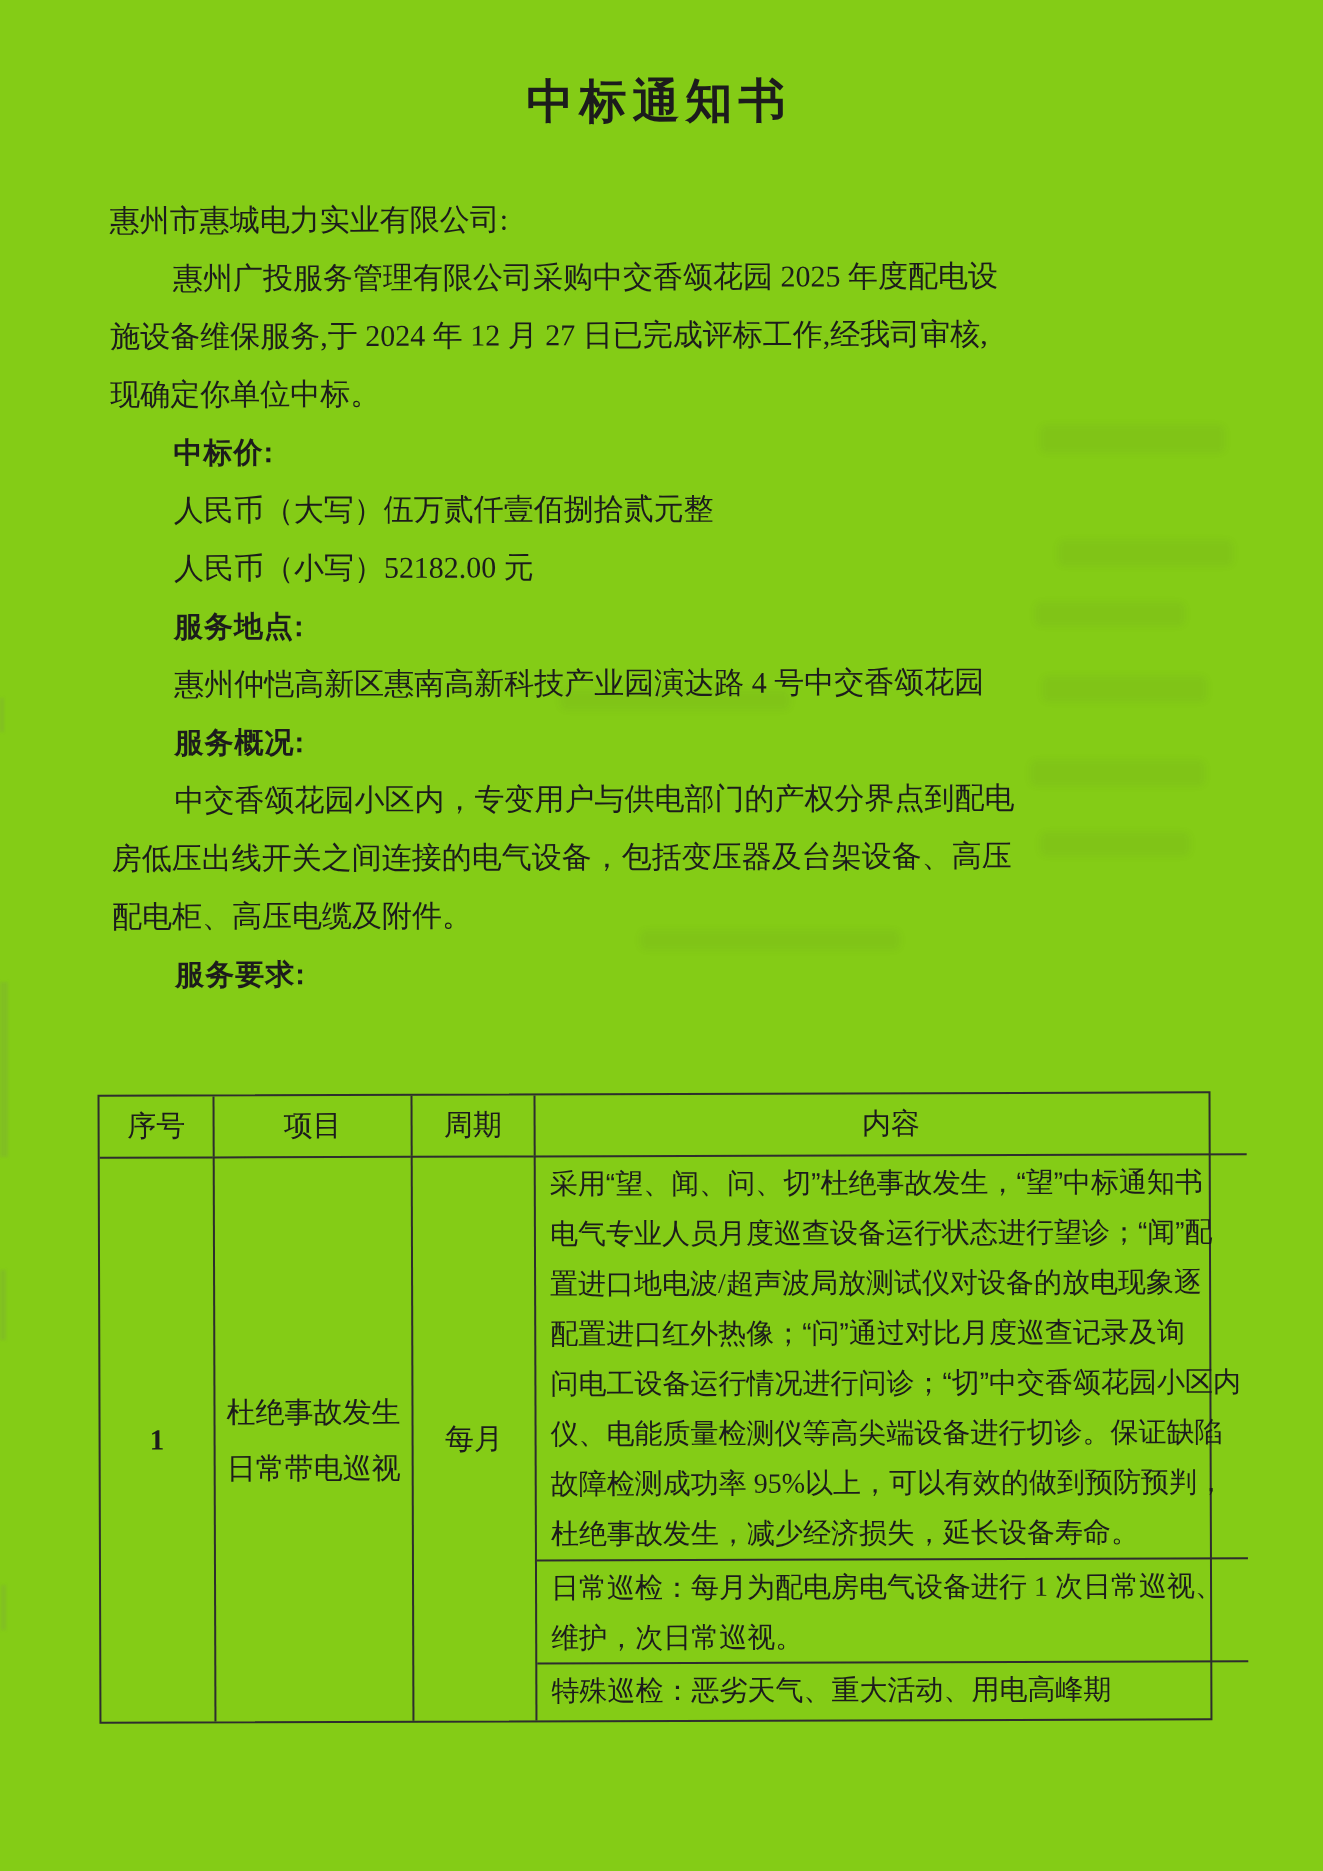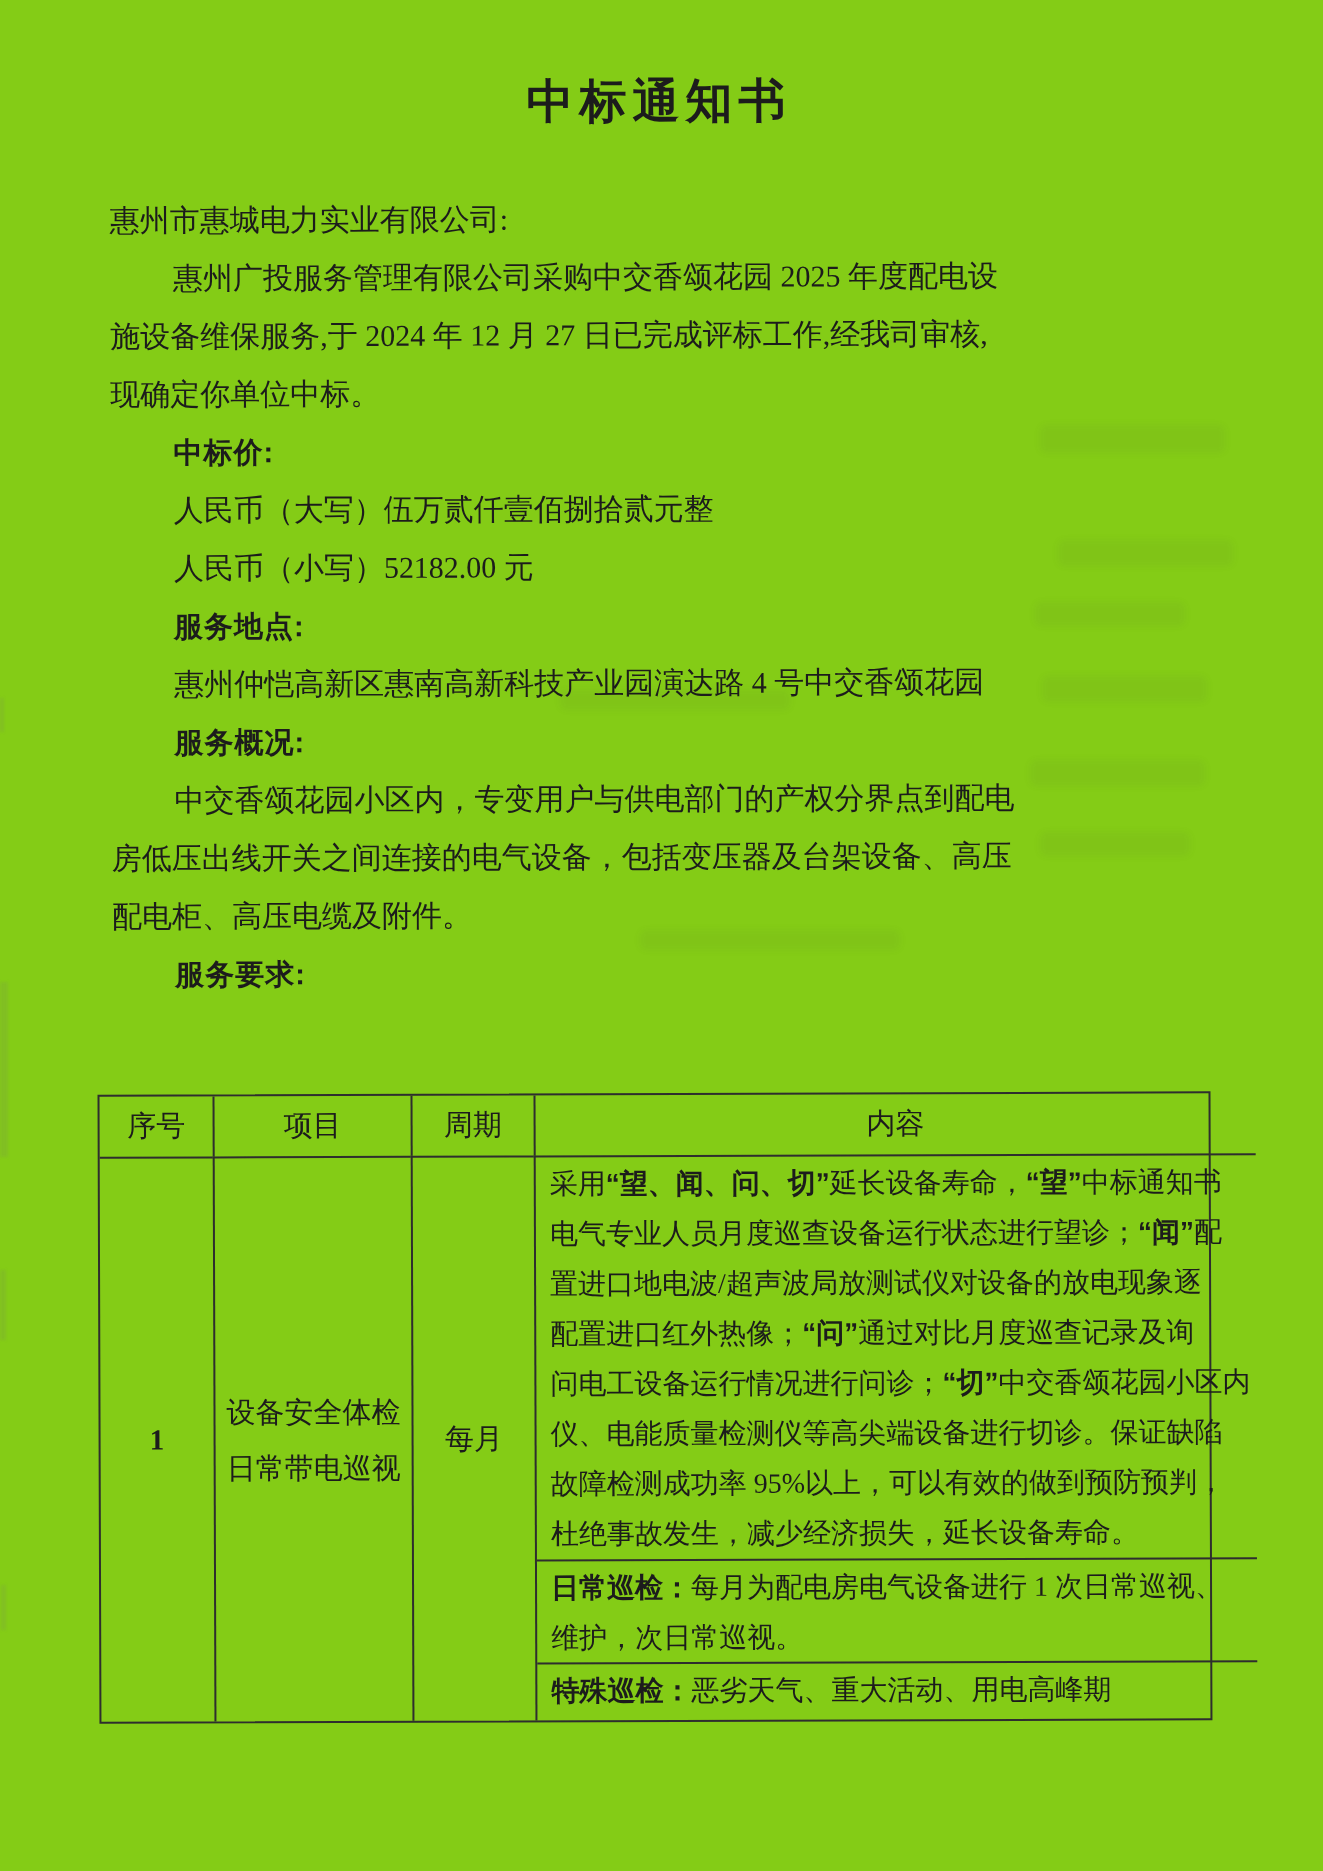--- a/index.html
+++ b/index.html
@@ -34,21 +34,21 @@
   .cell.first{border-left:none;}
   .hrow{display:flex;align-items:center;justify-content:center;}
   .brow{border-top:2px solid #2e2e2e;display:flex;align-items:center;justify-content:center;}
   .itemcell{flex-direction:column;line-height:56px;}
   .contentcell{display:block;padding:0;}
   .cblock{box-sizing:border-box;padding:2px 6px 0 14px;font-size:28px;}
   .cblock .cl{height:50px;line-height:50px;white-space:nowrap;overflow:hidden;}
   .cb-main{height:402px;}
   .cb-daily{height:103px;border-top:2px solid #2e2e2e;}
   .cb-special{height:60px;border-top:2px solid #2e2e2e;}
-  .b{font-weight:bold;font-family:"Liberation Sans","DejaVu Sans",sans-serif;margin-top:19px;}
+  .b{font-weight:normal;font-family:"Liberation Sans","DejaVu Sans",sans-serif;margin-top:19px;}
   .seqno{font-weight:bold;}
   
   .art{position:absolute;pointer-events:none;}
   .streak{background:rgba(110,110,110,0.14);filter:blur(1.5px);}
   .ghost{background:rgba(60,60,60,0.05);filter:blur(3px);border-radius:6px;}
 </style>
 </head>
 <body>
 
 <div class="page">
@@ -89,27 +89,27 @@
 
     <div class="tbl">
 
       <div class="cell first hrow">序号</div>
       <div class="cell hrow">项目</div>
       <div class="cell hrow">周期</div>
       <div class="cell hrow">内容</div>
 
       <div class="cell first brow seqno">1</div>
       <div class="cell brow itemcell">
-        <div>设备安全体检</div>
+        <div>杜绝事故发生</div>
         <div>日常带电巡视</div>
       </div>
       <div class="cell brow">每月</div>
       <div class="cell brow contentcell">
         <div class="cblock cb-main">
-          <div class="cl"><span>采用</span><span class="b">“望、闻、问、切”</span><span>延长设备寿命，</span><span class="b">“望”</span><span>中标通知书</span></div>
+          <div class="cl"><span>采用</span><span class="b">“望、闻、问、切”</span><span>杜绝事故发生，</span><span class="b">“望”</span><span>中标通知书</span></div>
           <div class="cl"><span>电气专业人员月度巡查设备运行状态进行望诊；</span><span class="b">“闻”</span><span>配</span></div>
           <div class="cl"><span>置进口地电波/超声波局放测试仪对设备的放电现象逐</span></div>
           <div class="cl"><span>配置进口红外热像；</span><span class="b">“问”</span><span>通过对比月度巡查记录及询</span></div>
           <div class="cl"><span>问电工设备运行情况进行问诊；</span><span class="b">“切”</span><span>中交香颂花园小区内</span></div>
           <div class="cl"><span>仪、电能质量检测仪等高尖端设备进行切诊。保证缺陷</span></div>
           <div class="cl"><span>故障检测成功率 95%以上，可以有效的做到预防预判，</span></div>
           <div class="cl"><span>杜绝事故发生，减少经济损失，延长设备寿命。</span></div>
         </div>
         <div class="cblock cb-daily">
           <div class="cl"><span class="b">日常巡检：</span><span>每月为配电房电气设备进行 1 次日常巡视、</span></div>

